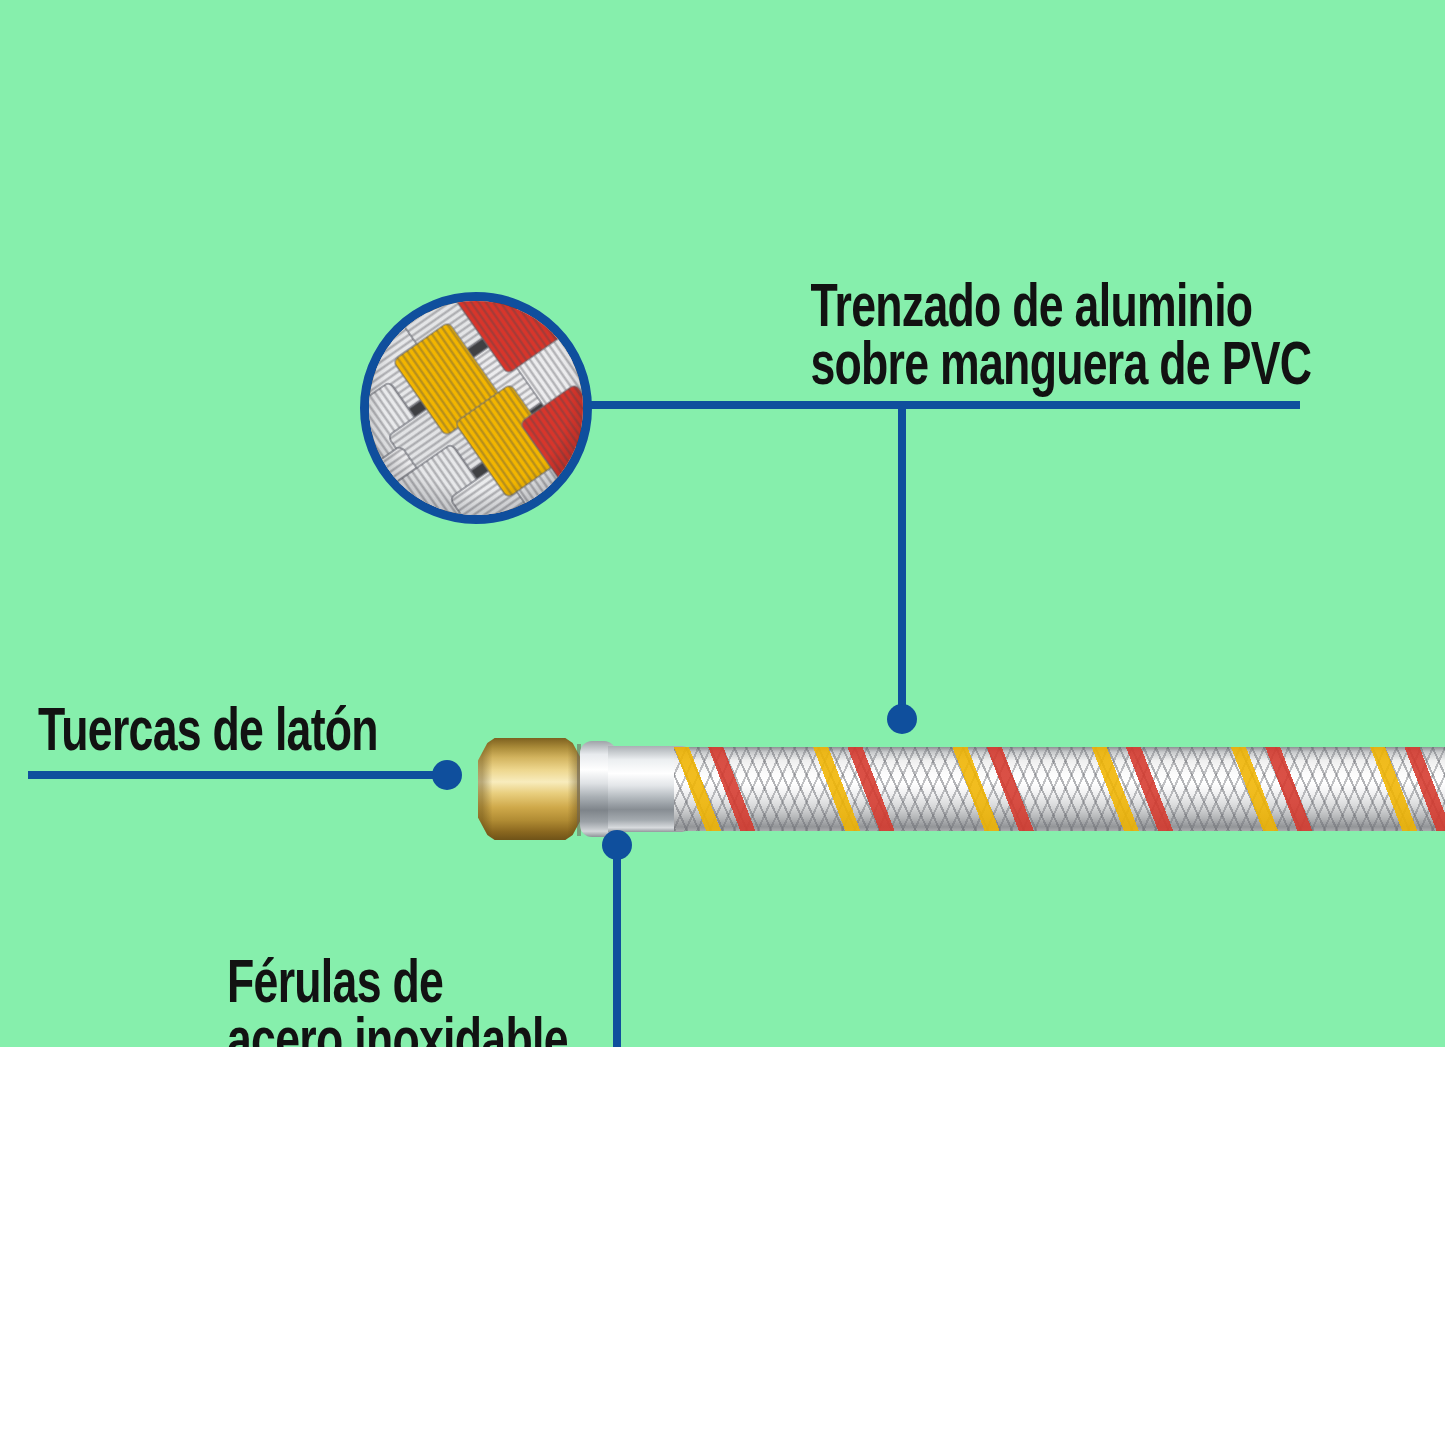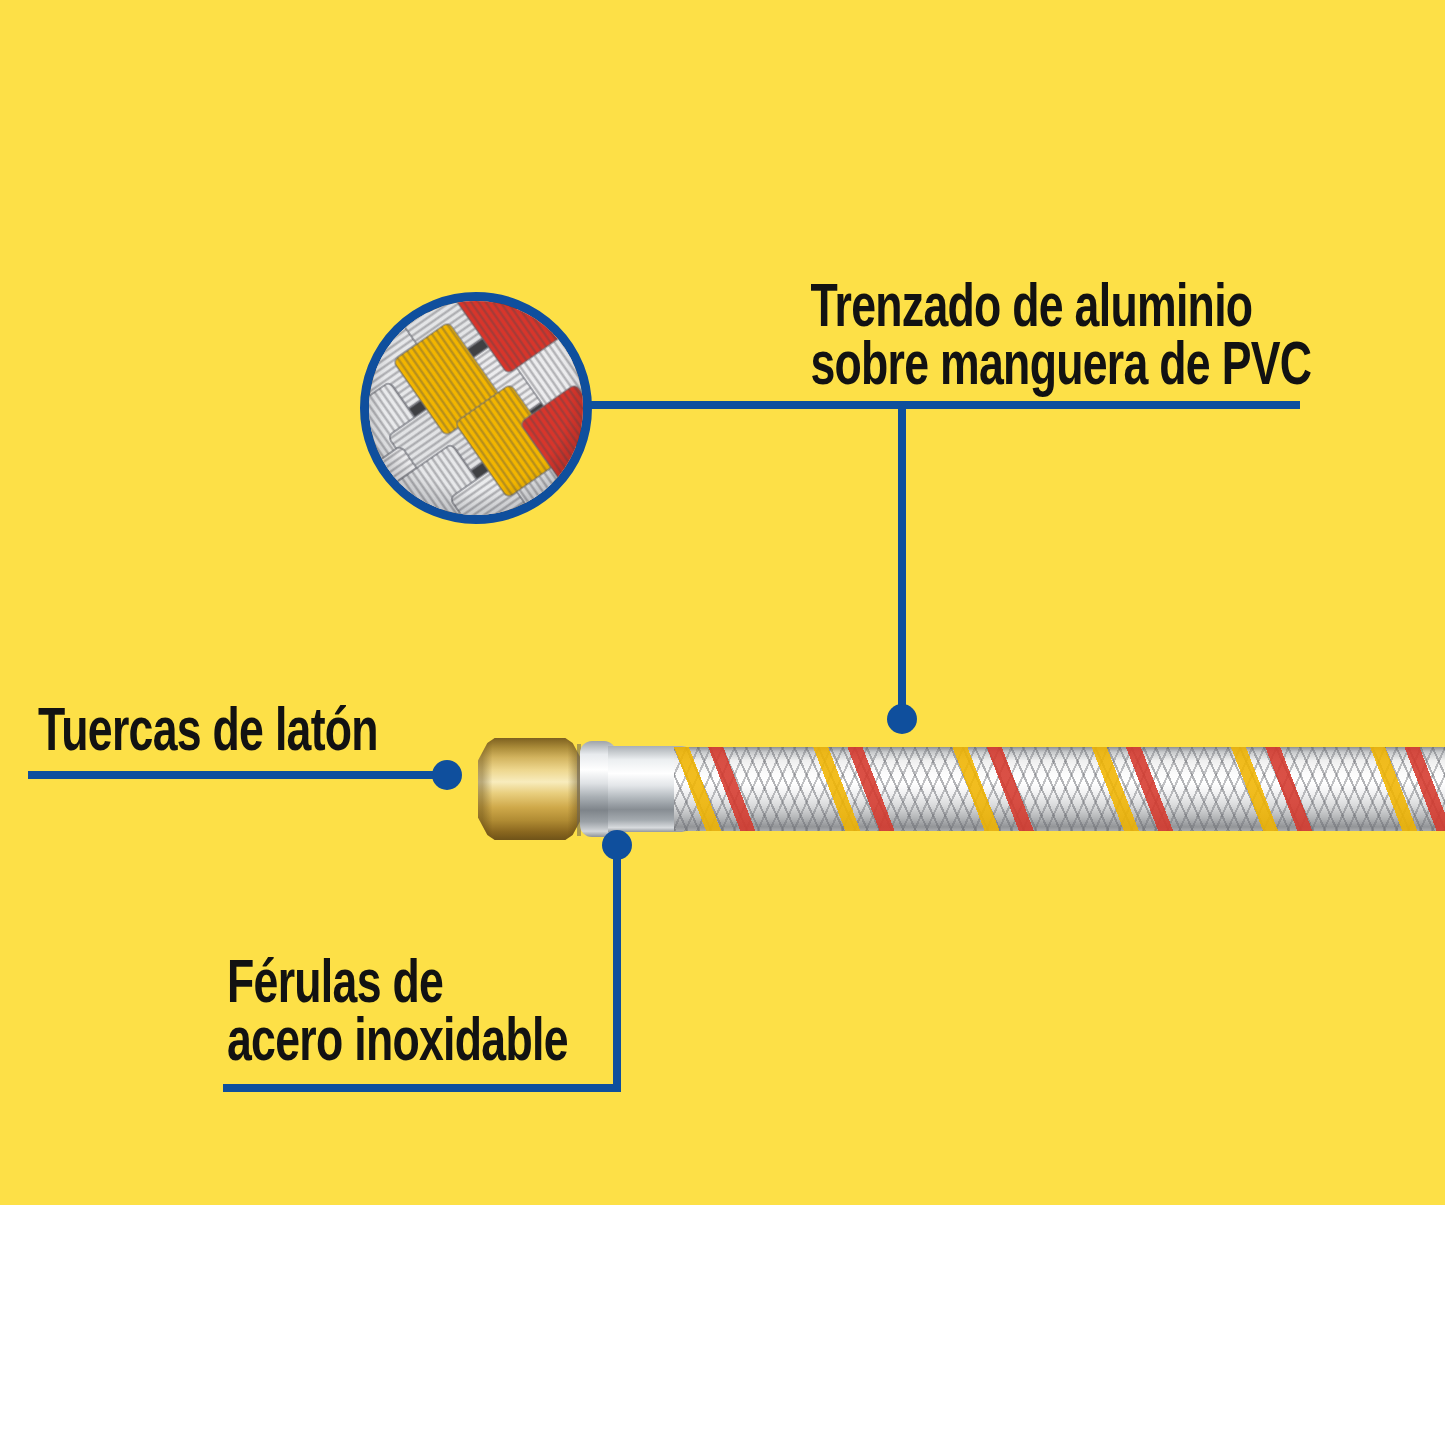--- a/index.html
+++ b/index.html
@@ -1,17 +1,17 @@
 <!DOCTYPE html>
 <html><head>
 <meta charset="utf-8">
 <style>
   html,body{margin:0;padding:0;background:#ffffff;}
   .canvas{
-    position:relative;width:1445px;height:1205px;background:#fde047;overflow:hidden;
+    position:relative;width:1445px;height:1047px;background:#86efac;overflow:hidden;
     font-family:"Liberation Sans",sans-serif;
   }
   
   .callout-text{
     position:absolute;color:#121212;font-weight:700;font-size:62px;line-height:58px;
     letter-spacing:-1px;white-space:nowrap;
   }
   .cond-left{transform:scaleX(0.72);transform-origin:left top;}
   .cond-center{transform:scaleX(0.72);transform-origin:center top;text-align:center;}
   

